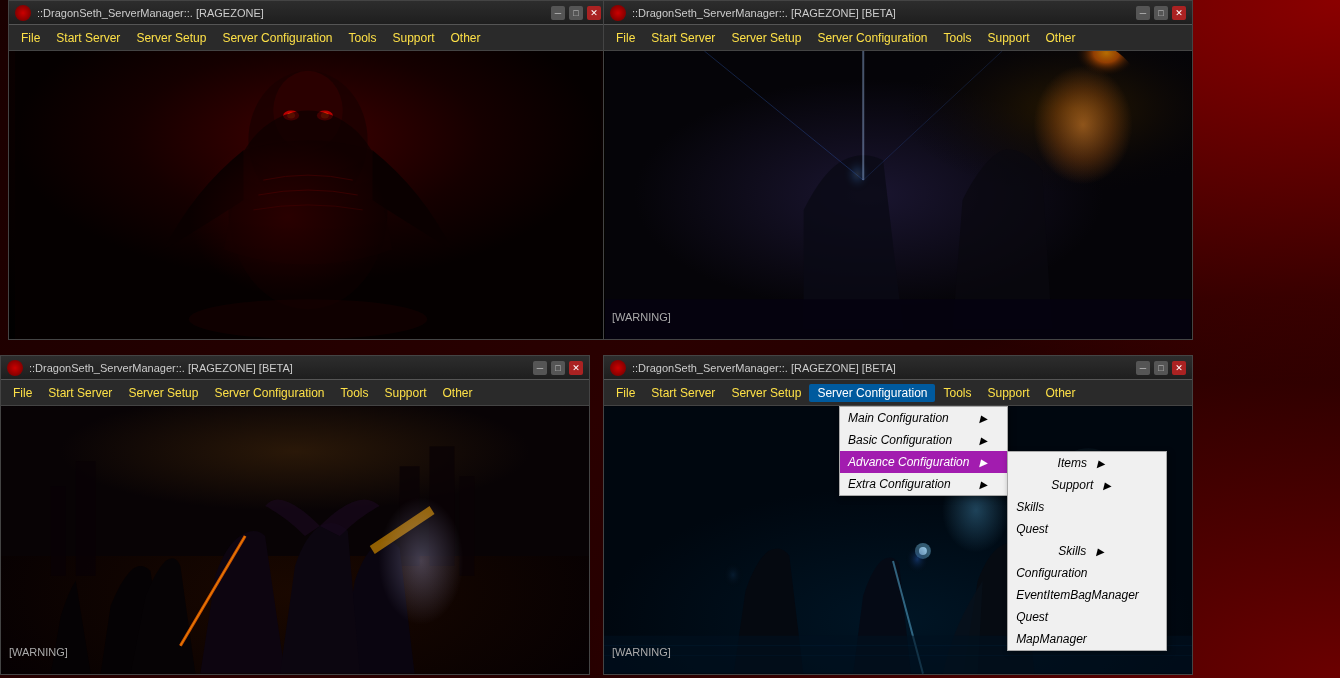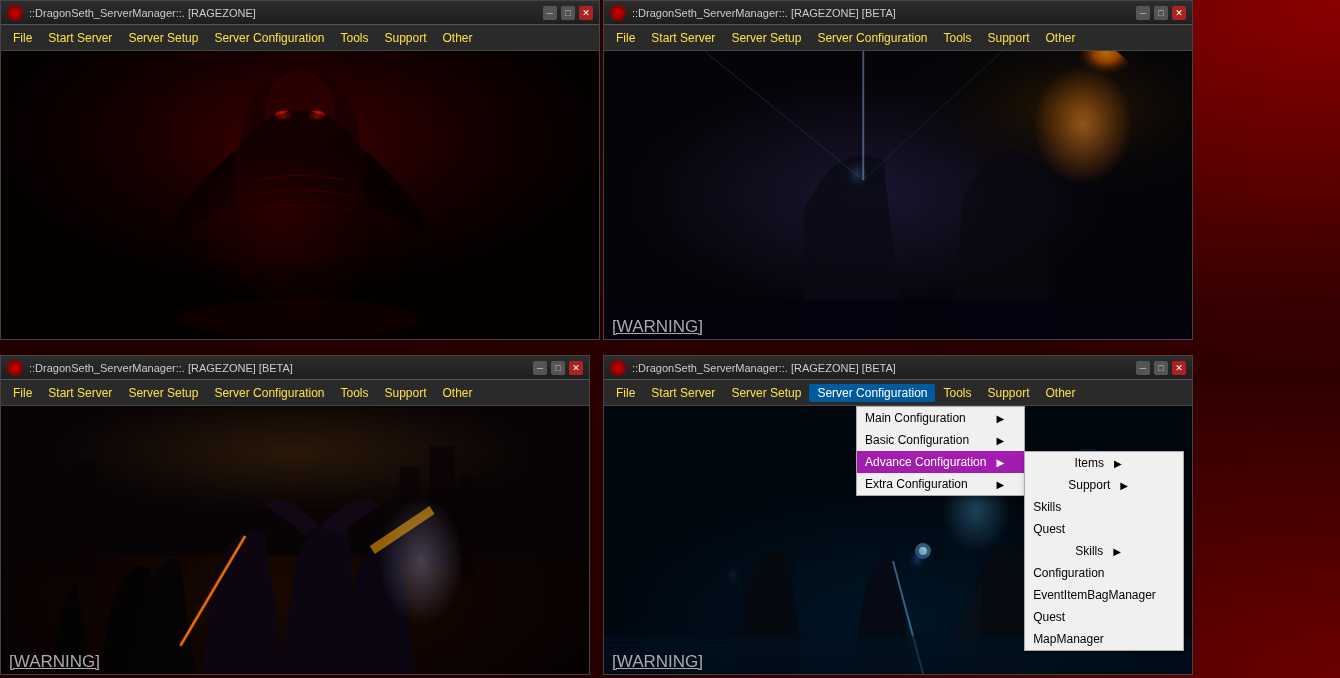--- a/index.html
+++ b/index.html
@@ -216,26 +216,25 @@
       position: absolute;
       top: 20%;
       right: 30%;
       width: 80px;
       height: 100px;
       background: radial-gradient(ellipse, rgba(100,200,255,0.3) 0%, transparent 60%);
     }
 
     .warning-text {
       position: absolute;
-      bottom: 2px;
+      bottom: 16px;
       left: 8px;
       color: #aaa;
-      font-size: 17px;
+      font-size: 11px;
       cursor: pointer;
-      text-decoration: underline;
     }
 
     
     .dropdown-overlay {
       position: absolute;
       top: 0; left: 0; right: 0; bottom: 0;
       z-index: 100;
       pointer-events: none;
     }
 
@@ -281,21 +280,21 @@
     }
 
     .submenu .dropdown-item {
       padding: 4px 20px 4px 8px;
     }
     .submenu .dropdown-item.has-arrow {
       justify-content: center;
     }
 
     
-    .window-1 { top: 0; left: 0; width: 600px; height: 340px; }
+    .window-1 { top: 0; left: 8px; width: 600px; height: 340px; }
     .window-2 { top: 0; left: 603px; width: 590px; height: 340px; }
     .window-3 { top: 355px; left: 0; width: 590px; height: 320px; }
     .window-4 { top: 355px; left: 603px; width: 590px; height: 320px; }
 
     
     .art-svg {
       position: absolute;
       width: 100%;
       height: 100%;
       top: 0;
@@ -559,21 +558,21 @@
           <rect x="0" y="230" width="590" height="38" fill="#001020" opacity="0.6"></rect>
 
           <line x1="0" y1="240" x2="590" y2="240" stroke="#003355" stroke-width="0.5" opacity="0.4"></line>
           <line x1="0" y1="250" x2="590" y2="250" stroke="#003355" stroke-width="0.5" opacity="0.3"></line>
         </svg>
       </div>
       <span class="warning-text">[WARNING]</span>
 
       <div class="dropdown-overlay">
 
-        <div class="dropdown-menu" style="left: 252px; top: 0px;">
+        <div class="dropdown-menu" style="left: 235px; top: 0px; font-style: italic;">
           <div class="dropdown-item">
             <span>Main Configuration</span>
             <span class="arrow">▶</span>
           </div>
           <div class="dropdown-item">
             <span>Basic Configuration</span>
             <span class="arrow">▶</span>
           </div>
           <div class="dropdown-item active-highlight">
             <span>Advance Configuration</span>

